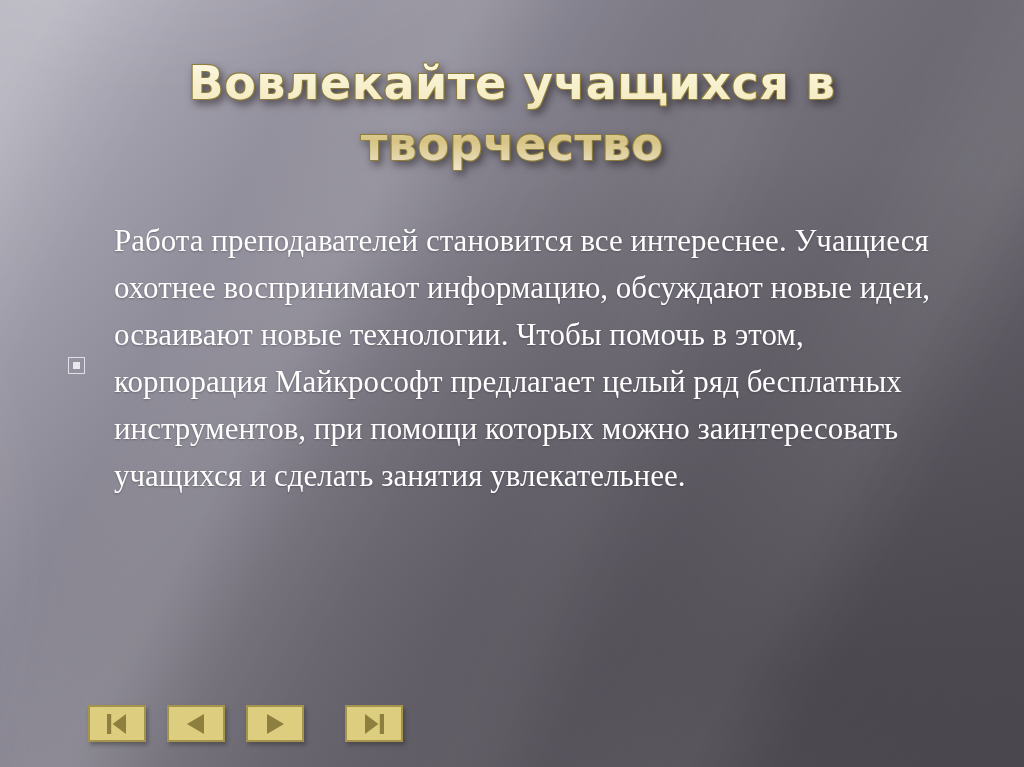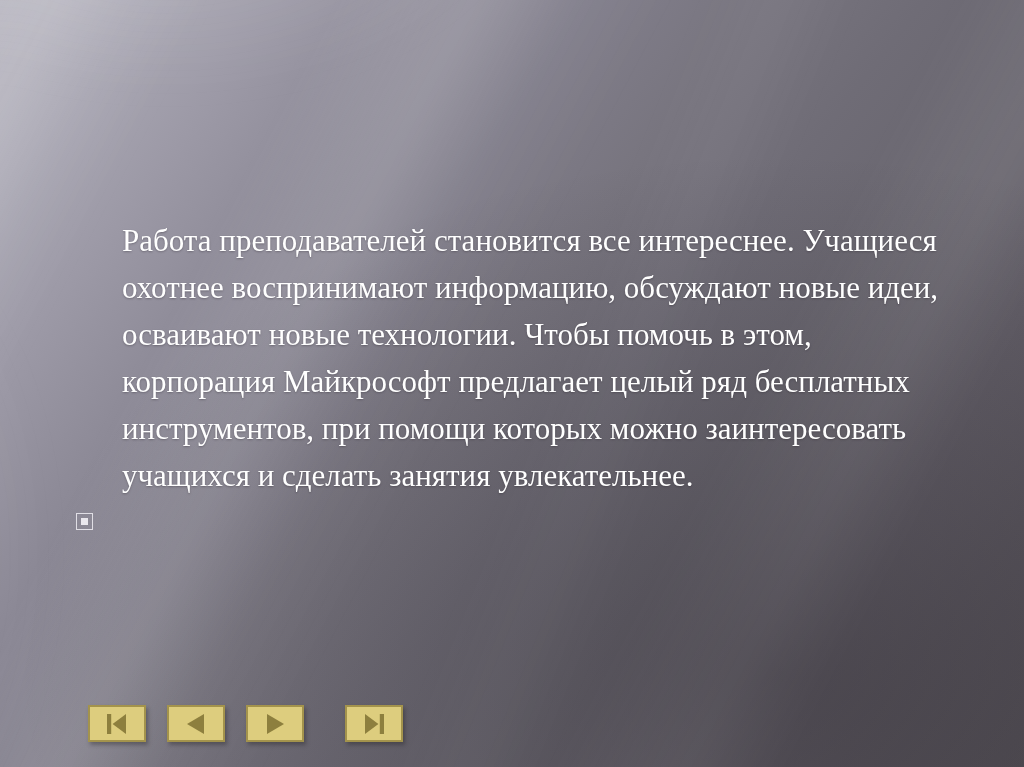--- a/index.html
+++ b/index.html
@@ -102,25 +102,25 @@
     text-shadow: none;
     filter: drop-shadow(1px 1px 0 #8d7c3c)
             drop-shadow(-1px 0px 0 #8d7c3c)
             drop-shadow(0px -1px 0 #8d7c3c)
             drop-shadow(3px 4px 4px rgba(25,20,22,0.55));
   }
 
   
   .body-block {
     position: absolute;
-    left: 76px;
+    left: 68px;
     top: 186px;
     width: 908px;
     display: flex;
-    align-items: flex-end;
+    align-items: center;
   }
   .bullet {
     flex: 0 0 auto;
     width: 17px;
     height: 17px;
     margin-top: 14px;
     margin-right: 29px;
     border: 1.5px solid #e8e6ec;
     box-sizing: border-box;
     display: flex;
@@ -172,20 +172,21 @@
 </style>
 </head>
 <body>
 
 <div class="slide">
 
   <div class="streaks"></div>
   <div class="streaks2"></div>
   <div class="vignette"></div>
 
+  <h1 class="title">Вовлекайте учащихся в творчество</h1>
 
   <div class="body-block">
     <span class="bullet">
         <i></i>
       </span>
     <p class="body-text">Работа преподавателей становится все интереснее. Учащиеся охотнее воспринимают информацию, обсуждают новые идеи, осваивают новые технологии. Чтобы помочь в этом, корпорация Майкрософт предлагает целый ряд бесплатных инструментов, при помощи которых можно заинтересовать учащихся и сделать занятия увлекательнее.</p>
   </div>
 
   <div class="navbar">
 

